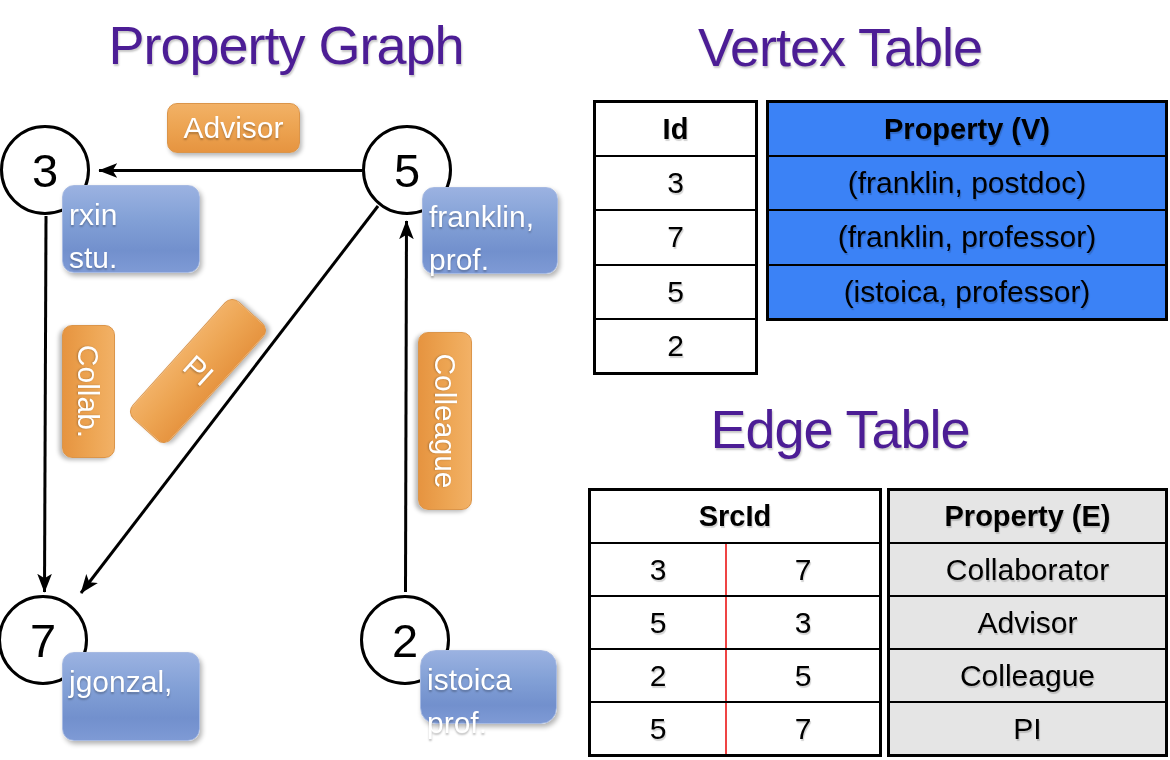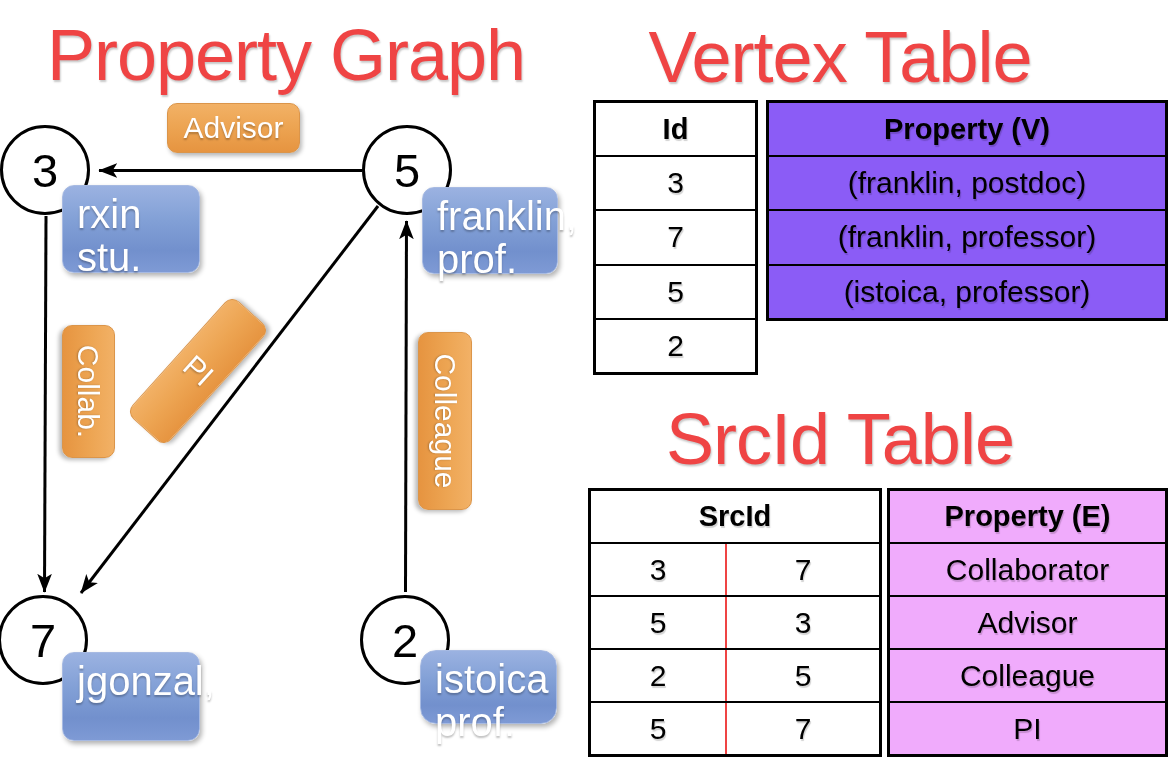--- a/index.html
+++ b/index.html
@@ -1,22 +1,22 @@
 <!DOCTYPE html>
 <html><head>
 <meta charset="utf-8">
 <style>
   html,body{margin:0;padding:0;background:#fff;}
   #stage{
     position:relative;width:1170px;height:760px;background:#fff;overflow:hidden;
     font-family:"Liberation Sans",sans-serif;color:#000;
   }
   .big-title{
-    position:absolute;text-align:center;font-size:72px;letter-spacing:-1px;
-    color:#ef4444;text-shadow:1px 2px 2px rgba(0,0,0,0.22);white-space:nowrap;
+    position:absolute;text-align:center;font-size:54px;letter-spacing:-1px;
+    color:#4c1d95;text-shadow:1px 2px 2px rgba(0,0,0,0.22);white-space:nowrap;
   }
   
   .node{
     position:absolute;width:90px;height:90px;border:3.5px solid #000;border-radius:50%;
     background:#fff;box-sizing:border-box;display:flex;align-items:center;justify-content:center;
     font-size:47px;z-index:3;
   }
   
   .elabel{
     position:absolute;z-index:4;border-radius:10px;
@@ -24,38 +24,38 @@
     border:1px solid #DB954A;box-shadow:2px 3px 4px rgba(0,0,0,0.28);
     color:#fff;font-size:30px;display:flex;align-items:center;justify-content:center;
     text-shadow:0 1.5px 2px rgba(0,0,0,0.25);box-sizing:border-box;
   }
   .rot90{transform:rotate(90deg);display:inline-block;white-space:nowrap;}
   
   .nprop{
     position:absolute;z-index:5;border-radius:12px;box-sizing:border-box;
     background:linear-gradient(180deg,#9BB2E1 0%,#82A0D6 40%,#7290CD 75%,#7E9AD5 100%);
     border:1px solid #A7BAE2;box-shadow:2px 3px 5px rgba(0,0,0,0.30);
-    color:#fff;font-size:40px;line-height:43px;padding:7px 0 0 14px;
+    color:#fff;font-size:30px;line-height:43px;padding:7px 0 0 6px;
     text-shadow:0 1.5px 2px rgba(0,0,0,0.25);
   }
   
   #edges{position:absolute;left:0;top:0;z-index:2;}
   #edges line{stroke:#000;stroke-width:3;}
   
   .tbl{position:absolute;border:3px solid #000;box-sizing:border-box;background:#fff;}
   .tbl .tr{height:52.2px;display:flex;align-items:center;justify-content:center;
     border-top:2px solid #000;font-size:30px;text-shadow:1px 1.6px 1px rgba(0,0,0,0.18);}
   .tbl .tr:first-child{border-top:none;text-align:right;}
   .tbl.short .tr{height:51px;}
   .tbl .th{font-weight:bold;font-size:29px;}
   .tbl .td{flex:0 0 136px;height:100%;display:flex;align-items:center;justify-content:center;
     border-right:2px solid #ef4444;box-sizing:border-box;}
   .tbl .td:last-child{flex:1;border-right:none;}
-  .bg-vblue{background:#8b5cf6;}
-  .bg-etan{background:#f0abfc;}
+  .bg-vblue{background:#3b82f6;}
+  .bg-etan{background:#e5e5e5;}
 </style>
 </head>
 <body>
 
 <div id="stage">
 
   <div class="big-title" style="left:0;top:14px;width:572px;">Property Graph</div>
 
   <svg id="edges" width="585" height="760" viewBox="0 0 585 760">
     <defs>
@@ -121,21 +121,21 @@
     <div class="tr">2</div>
   </div>
 
   <div class="tbl bg-vblue" style="left:766px;top:100px;width:402px;">
     <div class="tr th">Property (V)</div>
     <div class="tr">(franklin, postdoc)</div>
     <div class="tr">(franklin, professor)</div>
     <div class="tr">(istoica, professor)</div>
   </div>
 
-  <div class="big-title" style="left:585px;top:398px;width:510px;">SrcId Table</div>
+  <div class="big-title" style="left:585px;top:398px;width:510px;">Edge Table</div>
 
   <div class="tbl short" style="left:588px;top:488px;width:294px;">
     <div class="tr">
       <div class="td th">SrcId</div>
     </div>
     <div class="tr">
       <div class="td">3</div>
       <div class="td">7</div>
     </div>
     <div class="tr">

